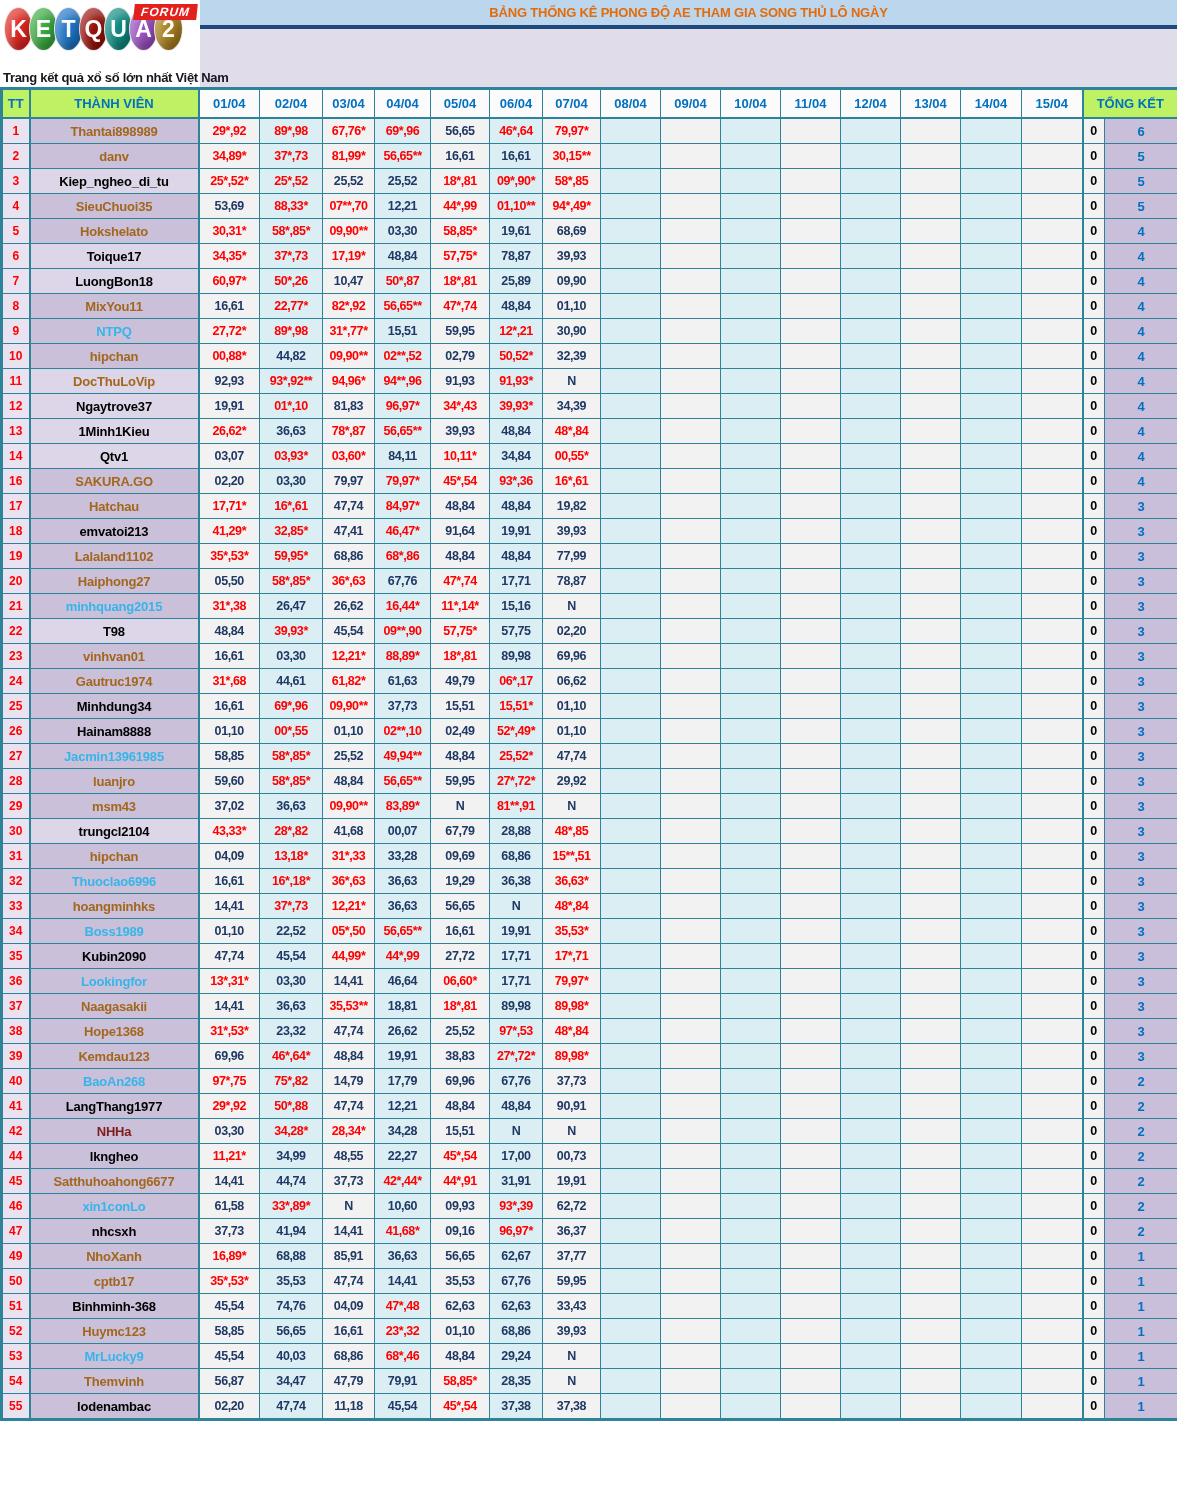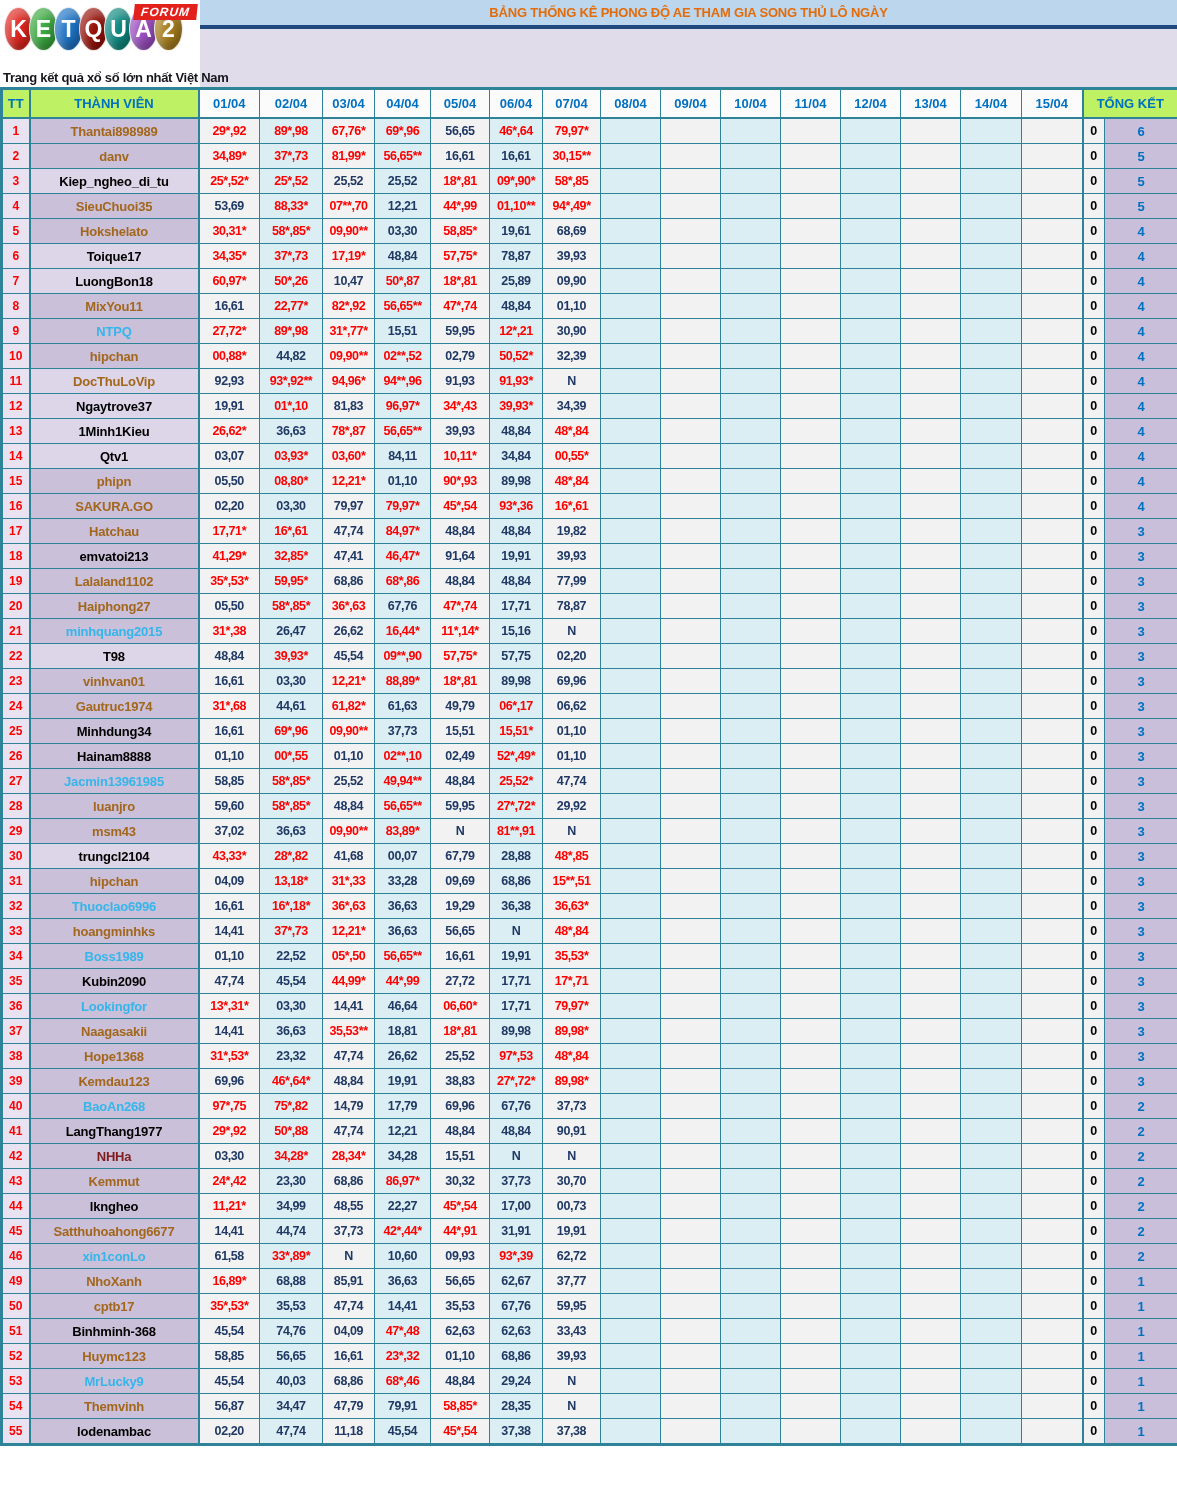--- a/index.html
+++ b/index.html
@@ -403,41 +403,20 @@
           <td class="val ceven dark"></td>
           <td class="val codd dark"></td>
           <td class="val ceven dark"></td>
           <td class="val codd dark"></td>
           <td class="val ceven dark"></td>
           <td class="val codd dark"></td>
           <td class="zero">0</td>
           <td class="total">4</td>
         </tr>
         <tr>
-          <td class="tt">15</td>
-          <td class="member" style="color:#a2661c">phipn</td>
-          <td class="val codd dark">05,50</td>
-          <td class="val ceven red">08,80*</td>
-          <td class="val codd red">12,21*</td>
-          <td class="val ceven dark">01,10</td>
-          <td class="val codd red">90*,93</td>
-          <td class="val ceven dark">89,98</td>
-          <td class="val codd red">48*,84</td>
-          <td class="val ceven dark"></td>
-          <td class="val codd dark"></td>
-          <td class="val ceven dark"></td>
-          <td class="val codd dark"></td>
-          <td class="val ceven dark"></td>
-          <td class="val codd dark"></td>
-          <td class="val ceven dark"></td>
-          <td class="val codd dark"></td>
-          <td class="zero">0</td>
-          <td class="total">4</td>
-        </tr>
-        <tr>
           <td class="tt">16</td>
           <td class="member" style="color:#a2661c">SAKURA.GO</td>
           <td class="val codd dark">02,20</td>
           <td class="val ceven dark">03,30</td>
           <td class="val codd dark">79,97</td>
           <td class="val ceven red">79,97*</td>
           <td class="val codd red">45*,54</td>
           <td class="val ceven red">93*,36</td>
           <td class="val codd red">16*,61</td>
           <td class="val ceven dark"></td>
@@ -991,41 +970,20 @@
           <td class="val ceven dark"></td>
           <td class="val codd dark"></td>
           <td class="val ceven dark"></td>
           <td class="val codd dark"></td>
           <td class="val ceven dark"></td>
           <td class="val codd dark"></td>
           <td class="zero">0</td>
           <td class="total">2</td>
         </tr>
         <tr>
-          <td class="tt">43</td>
-          <td class="member" style="color:#a2661c">Kemmut</td>
-          <td class="val codd red">24*,42</td>
-          <td class="val ceven dark">23,30</td>
-          <td class="val codd dark">68,86</td>
-          <td class="val ceven red">86,97*</td>
-          <td class="val codd dark">30,32</td>
-          <td class="val ceven dark">37,73</td>
-          <td class="val codd dark">30,70</td>
-          <td class="val ceven dark"></td>
-          <td class="val codd dark"></td>
-          <td class="val ceven dark"></td>
-          <td class="val codd dark"></td>
-          <td class="val ceven dark"></td>
-          <td class="val codd dark"></td>
-          <td class="val ceven dark"></td>
-          <td class="val codd dark"></td>
-          <td class="zero">0</td>
-          <td class="total">2</td>
-        </tr>
-        <tr>
           <td class="tt">44</td>
           <td class="member" style="color:#000000">lkngheo</td>
           <td class="val codd red">11,21*</td>
           <td class="val ceven dark">34,99</td>
           <td class="val codd dark">48,55</td>
           <td class="val ceven dark">22,27</td>
           <td class="val codd red">45*,54</td>
           <td class="val ceven dark">17,00</td>
           <td class="val codd dark">00,73</td>
           <td class="val ceven dark"></td>
@@ -1075,20 +1033,41 @@
           <td class="val ceven dark"></td>
           <td class="val codd dark"></td>
           <td class="val ceven dark"></td>
           <td class="val codd dark"></td>
           <td class="val ceven dark"></td>
           <td class="val codd dark"></td>
           <td class="zero">0</td>
           <td class="total">2</td>
         </tr>
         <tr>
+          <td class="tt">47</td>
+          <td class="member" style="color:#000000">nhcsxh</td>
+          <td class="val codd dark">37,73</td>
+          <td class="val ceven dark">41,94</td>
+          <td class="val codd dark">14,41</td>
+          <td class="val ceven red">41,68*</td>
+          <td class="val codd dark">09,16</td>
+          <td class="val ceven red">96,97*</td>
+          <td class="val codd dark">36,37</td>
+          <td class="val ceven dark"></td>
+          <td class="val codd dark"></td>
+          <td class="val ceven dark"></td>
+          <td class="val codd dark"></td>
+          <td class="val ceven dark"></td>
+          <td class="val codd dark"></td>
+          <td class="val ceven dark"></td>
+          <td class="val codd dark"></td>
+          <td class="zero">0</td>
+          <td class="total">2</td>
+        </tr>
+        <tr>
           <td class="tt">49</td>
           <td class="member" style="color:#a2661c">NhoXanh</td>
           <td class="val codd red">16,89*</td>
           <td class="val ceven dark">68,88</td>
           <td class="val codd dark">85,91</td>
           <td class="val ceven dark">36,63</td>
           <td class="val codd dark">56,65</td>
           <td class="val ceven dark">62,67</td>
           <td class="val codd dark">37,77</td>
           <td class="val ceven dark"></td>

